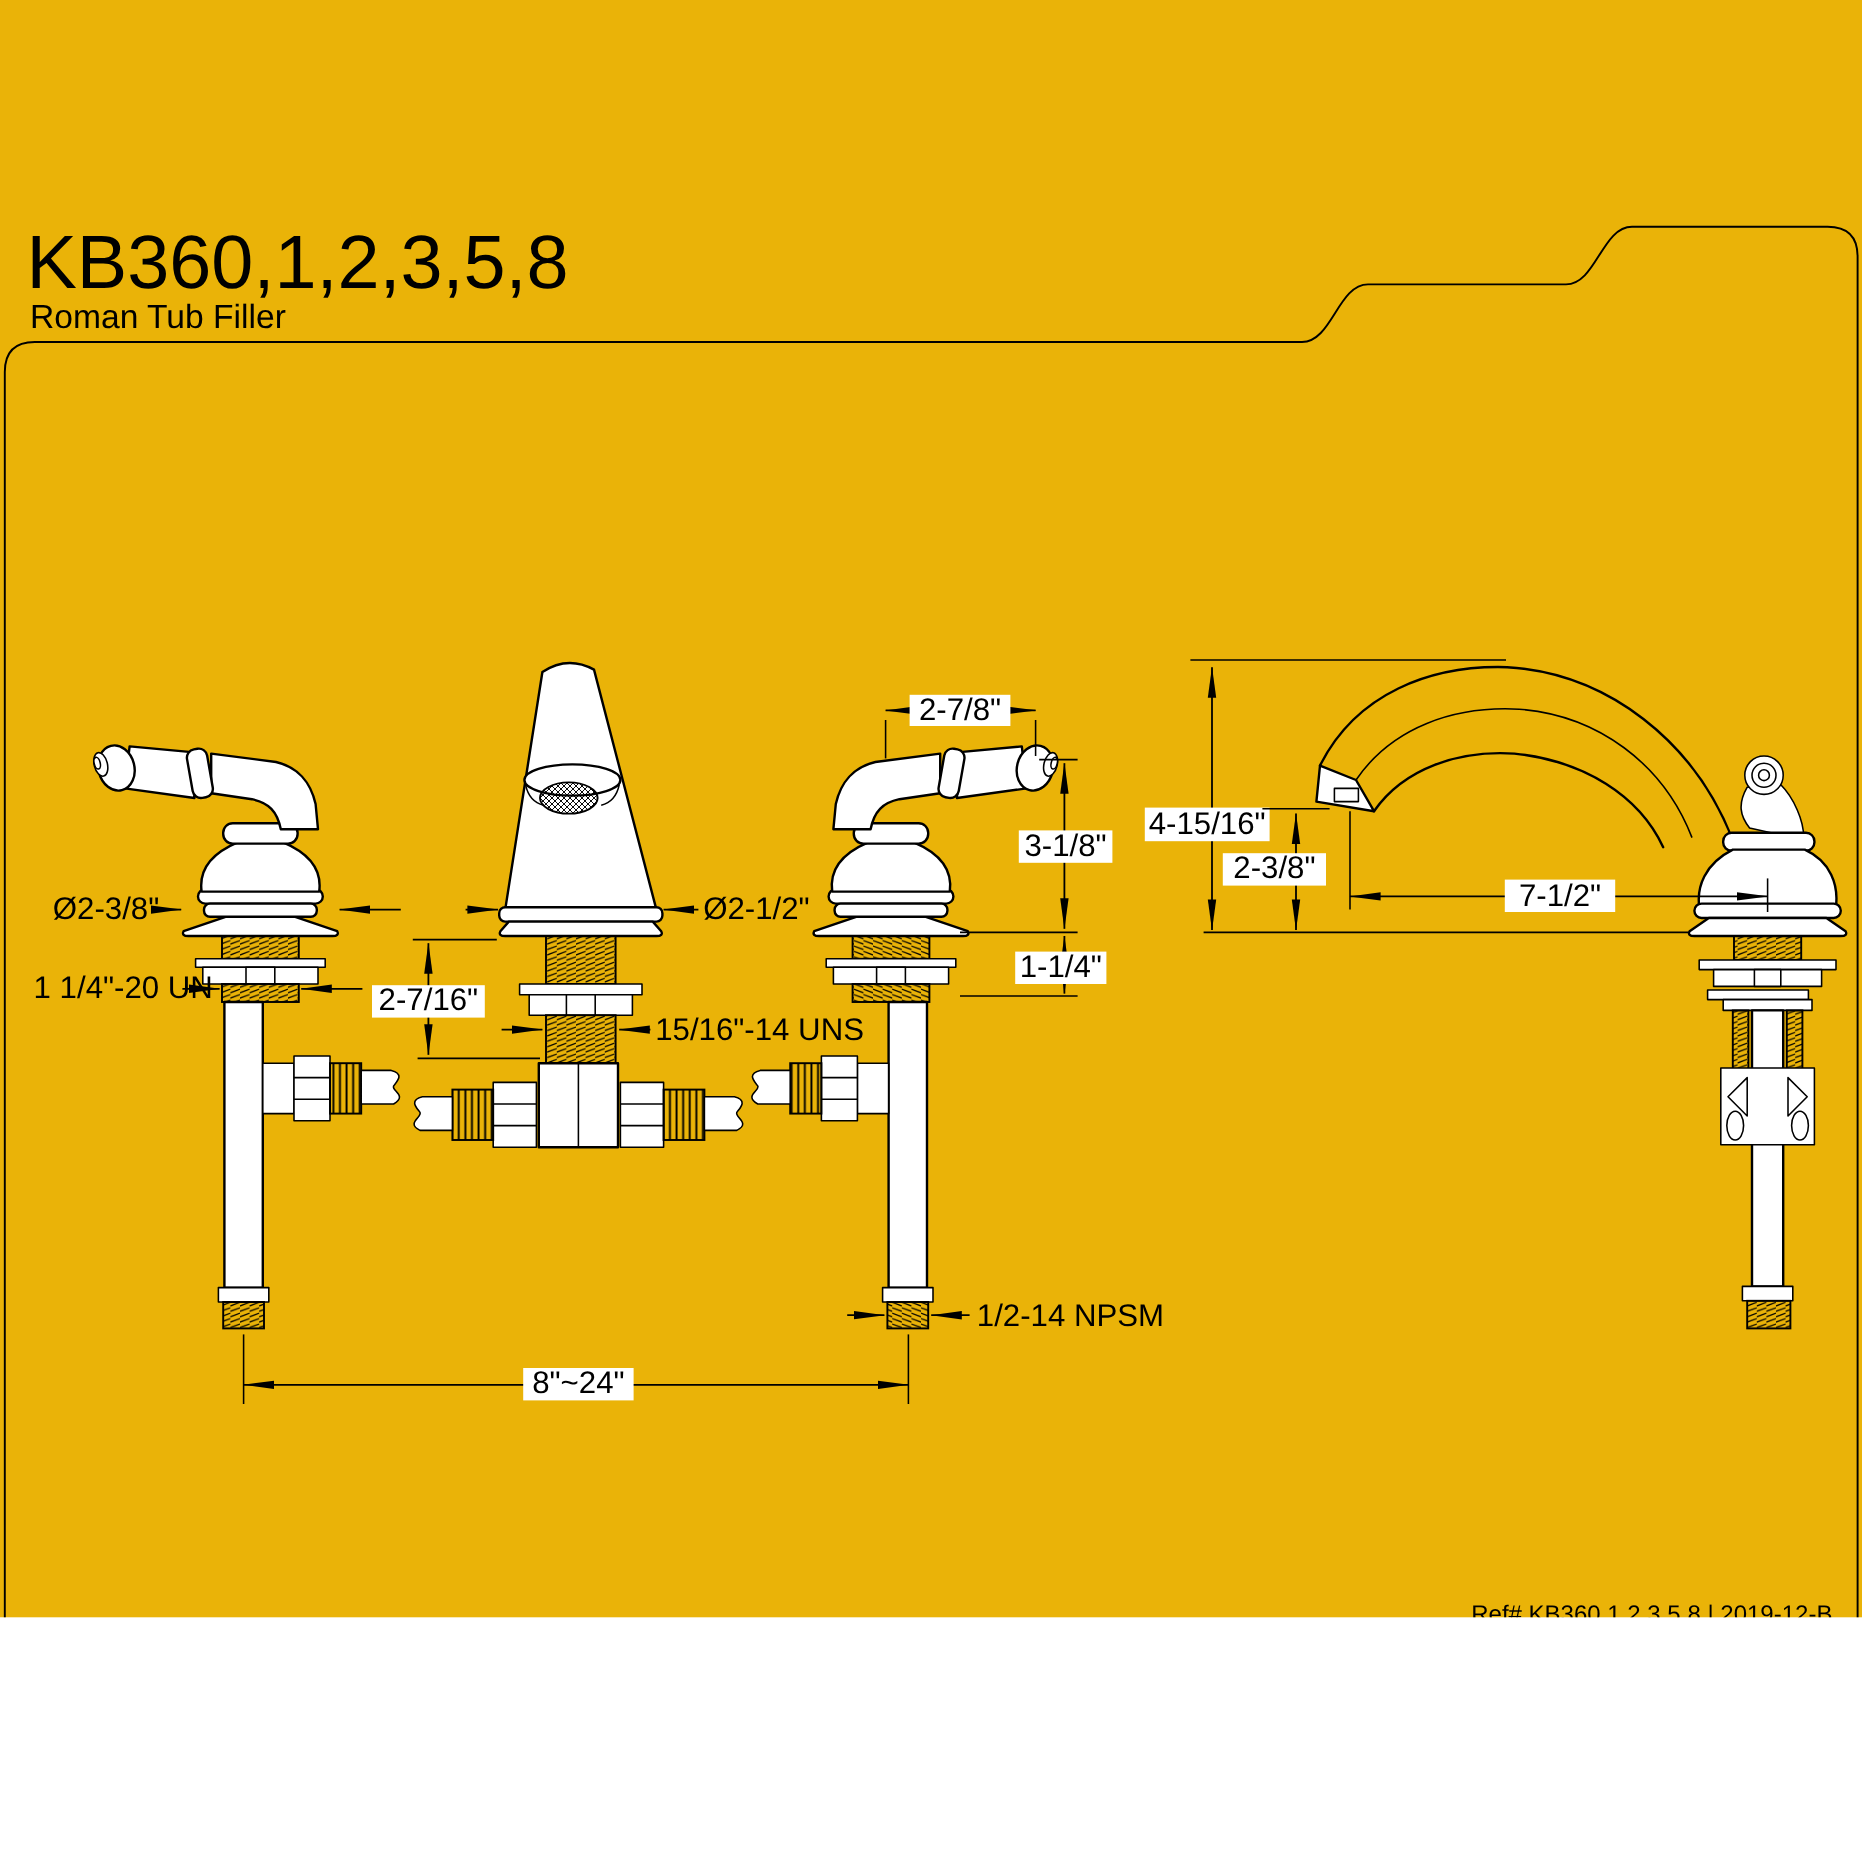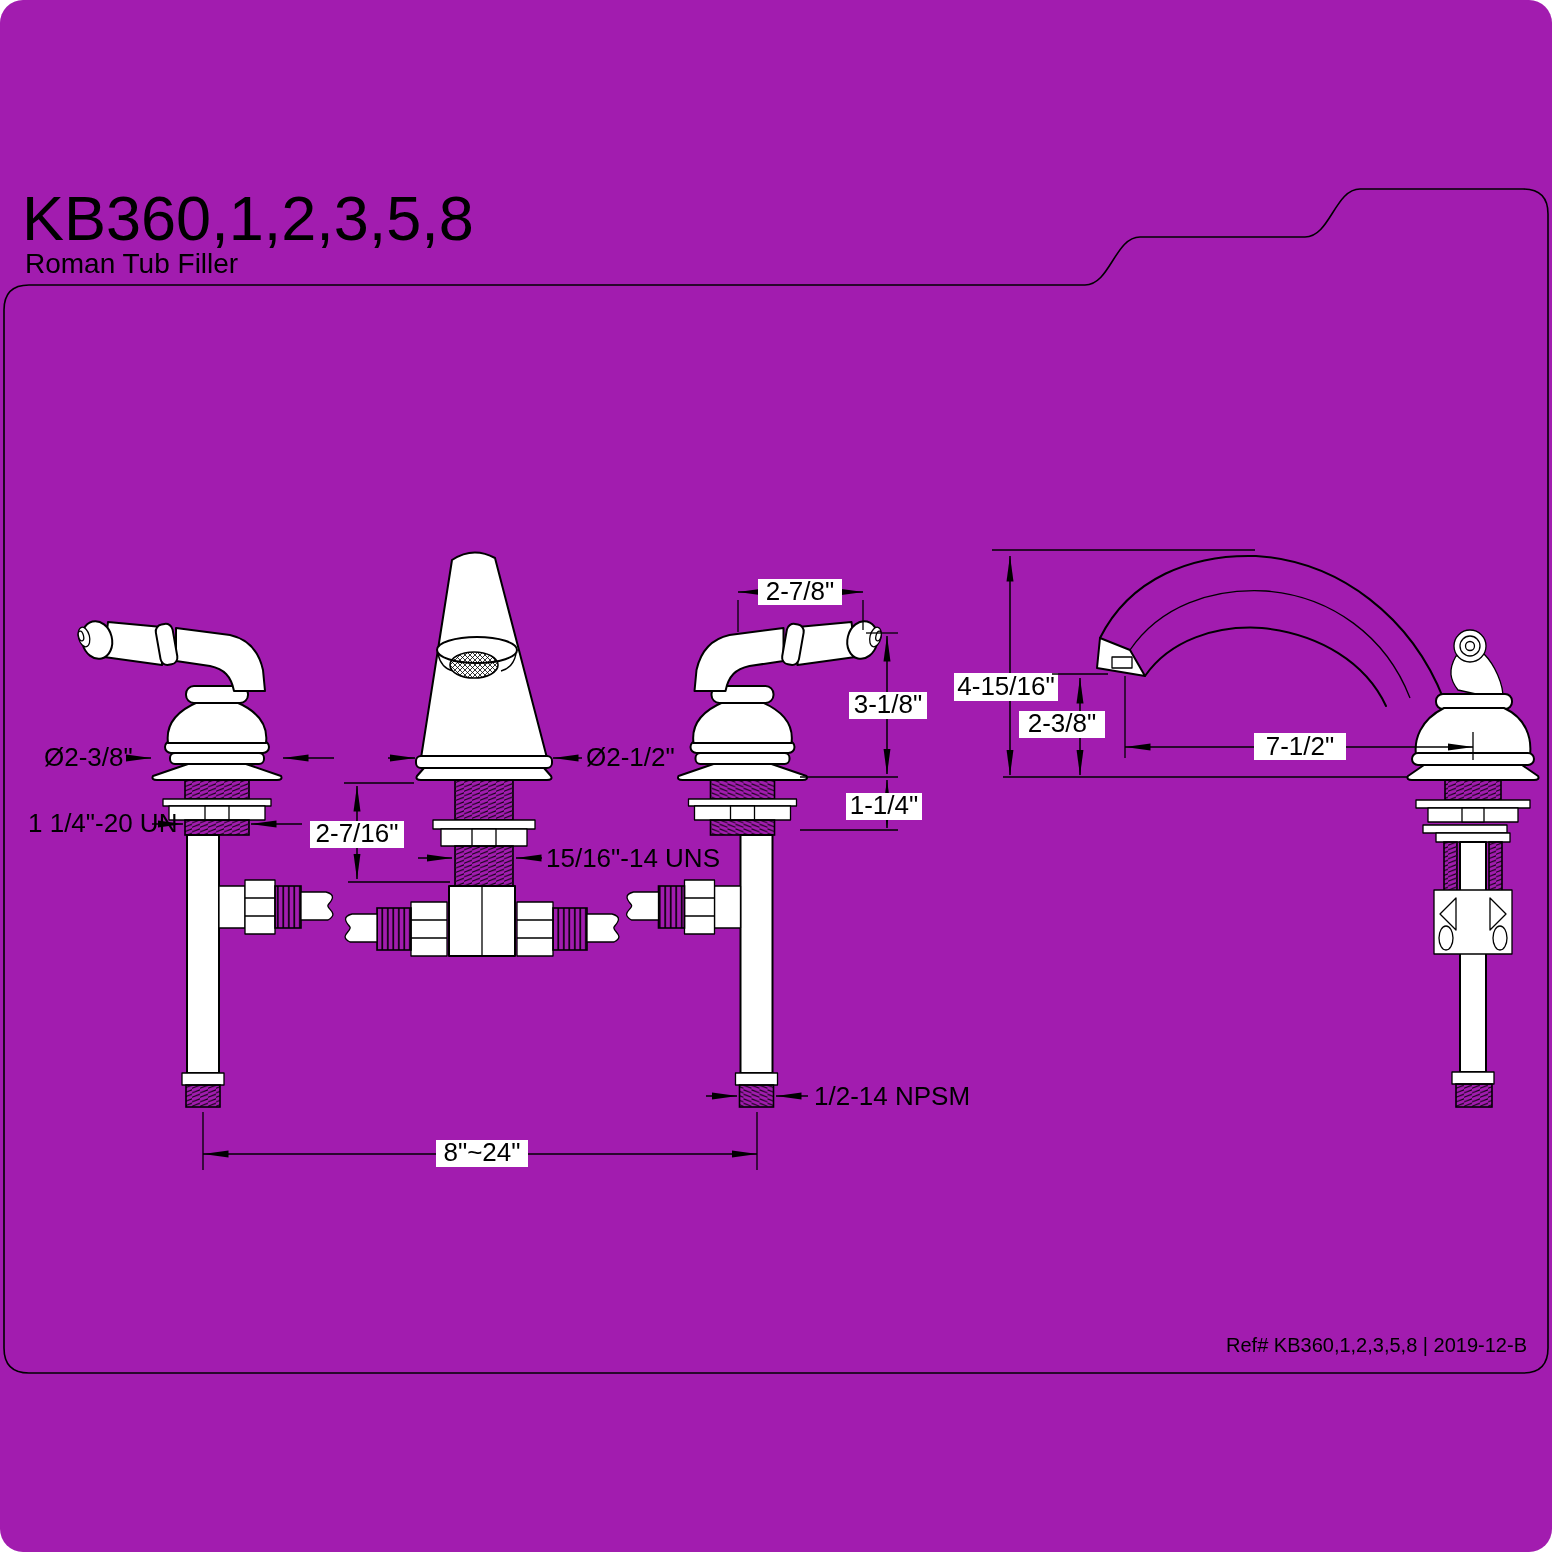--- a/index.html
+++ b/index.html
@@ -1,17 +1,17 @@
 <!DOCTYPE html>
 <html><head>
 <meta charset="utf-8">
 <style>
   html,body{margin:0;padding:0;background:#ffffff;}
-  .page{position:relative;width:1552px;height:1552px;background:#a21caf;overflow:hidden;
-        font-family:"Liberation Sans", sans-serif;border-radius:23px;}
+  .page{position:relative;width:1552px;height:1348px;background:#eab308;overflow:hidden;
+        font-family:"Liberation Sans", sans-serif;}
   svg{display:block;}
   .ol{fill:#ffffff;stroke:#000000;stroke-width:2;stroke-linejoin:round;}
   .ol-thin{fill:#ffffff;stroke:#000000;stroke-width:1.3;stroke-linejoin:round;}
   .ln{fill:none;stroke:#000000;stroke-width:2;stroke-linecap:round;}
   .ln-thin{fill:none;stroke:#000000;stroke-width:1.3;}
   .thr{fill:url(#thr);stroke:#000000;stroke-width:1.6;}
   .rib{fill:url(#ribs);stroke:#000000;stroke-width:1.6;}
   .mesh{fill:url(#mesh);stroke:#000000;stroke-width:1.6;}
   .dim{fill:none;stroke:#000000;stroke-width:1.5;}
   .ext{fill:none;stroke:#000000;stroke-width:1.3;}

